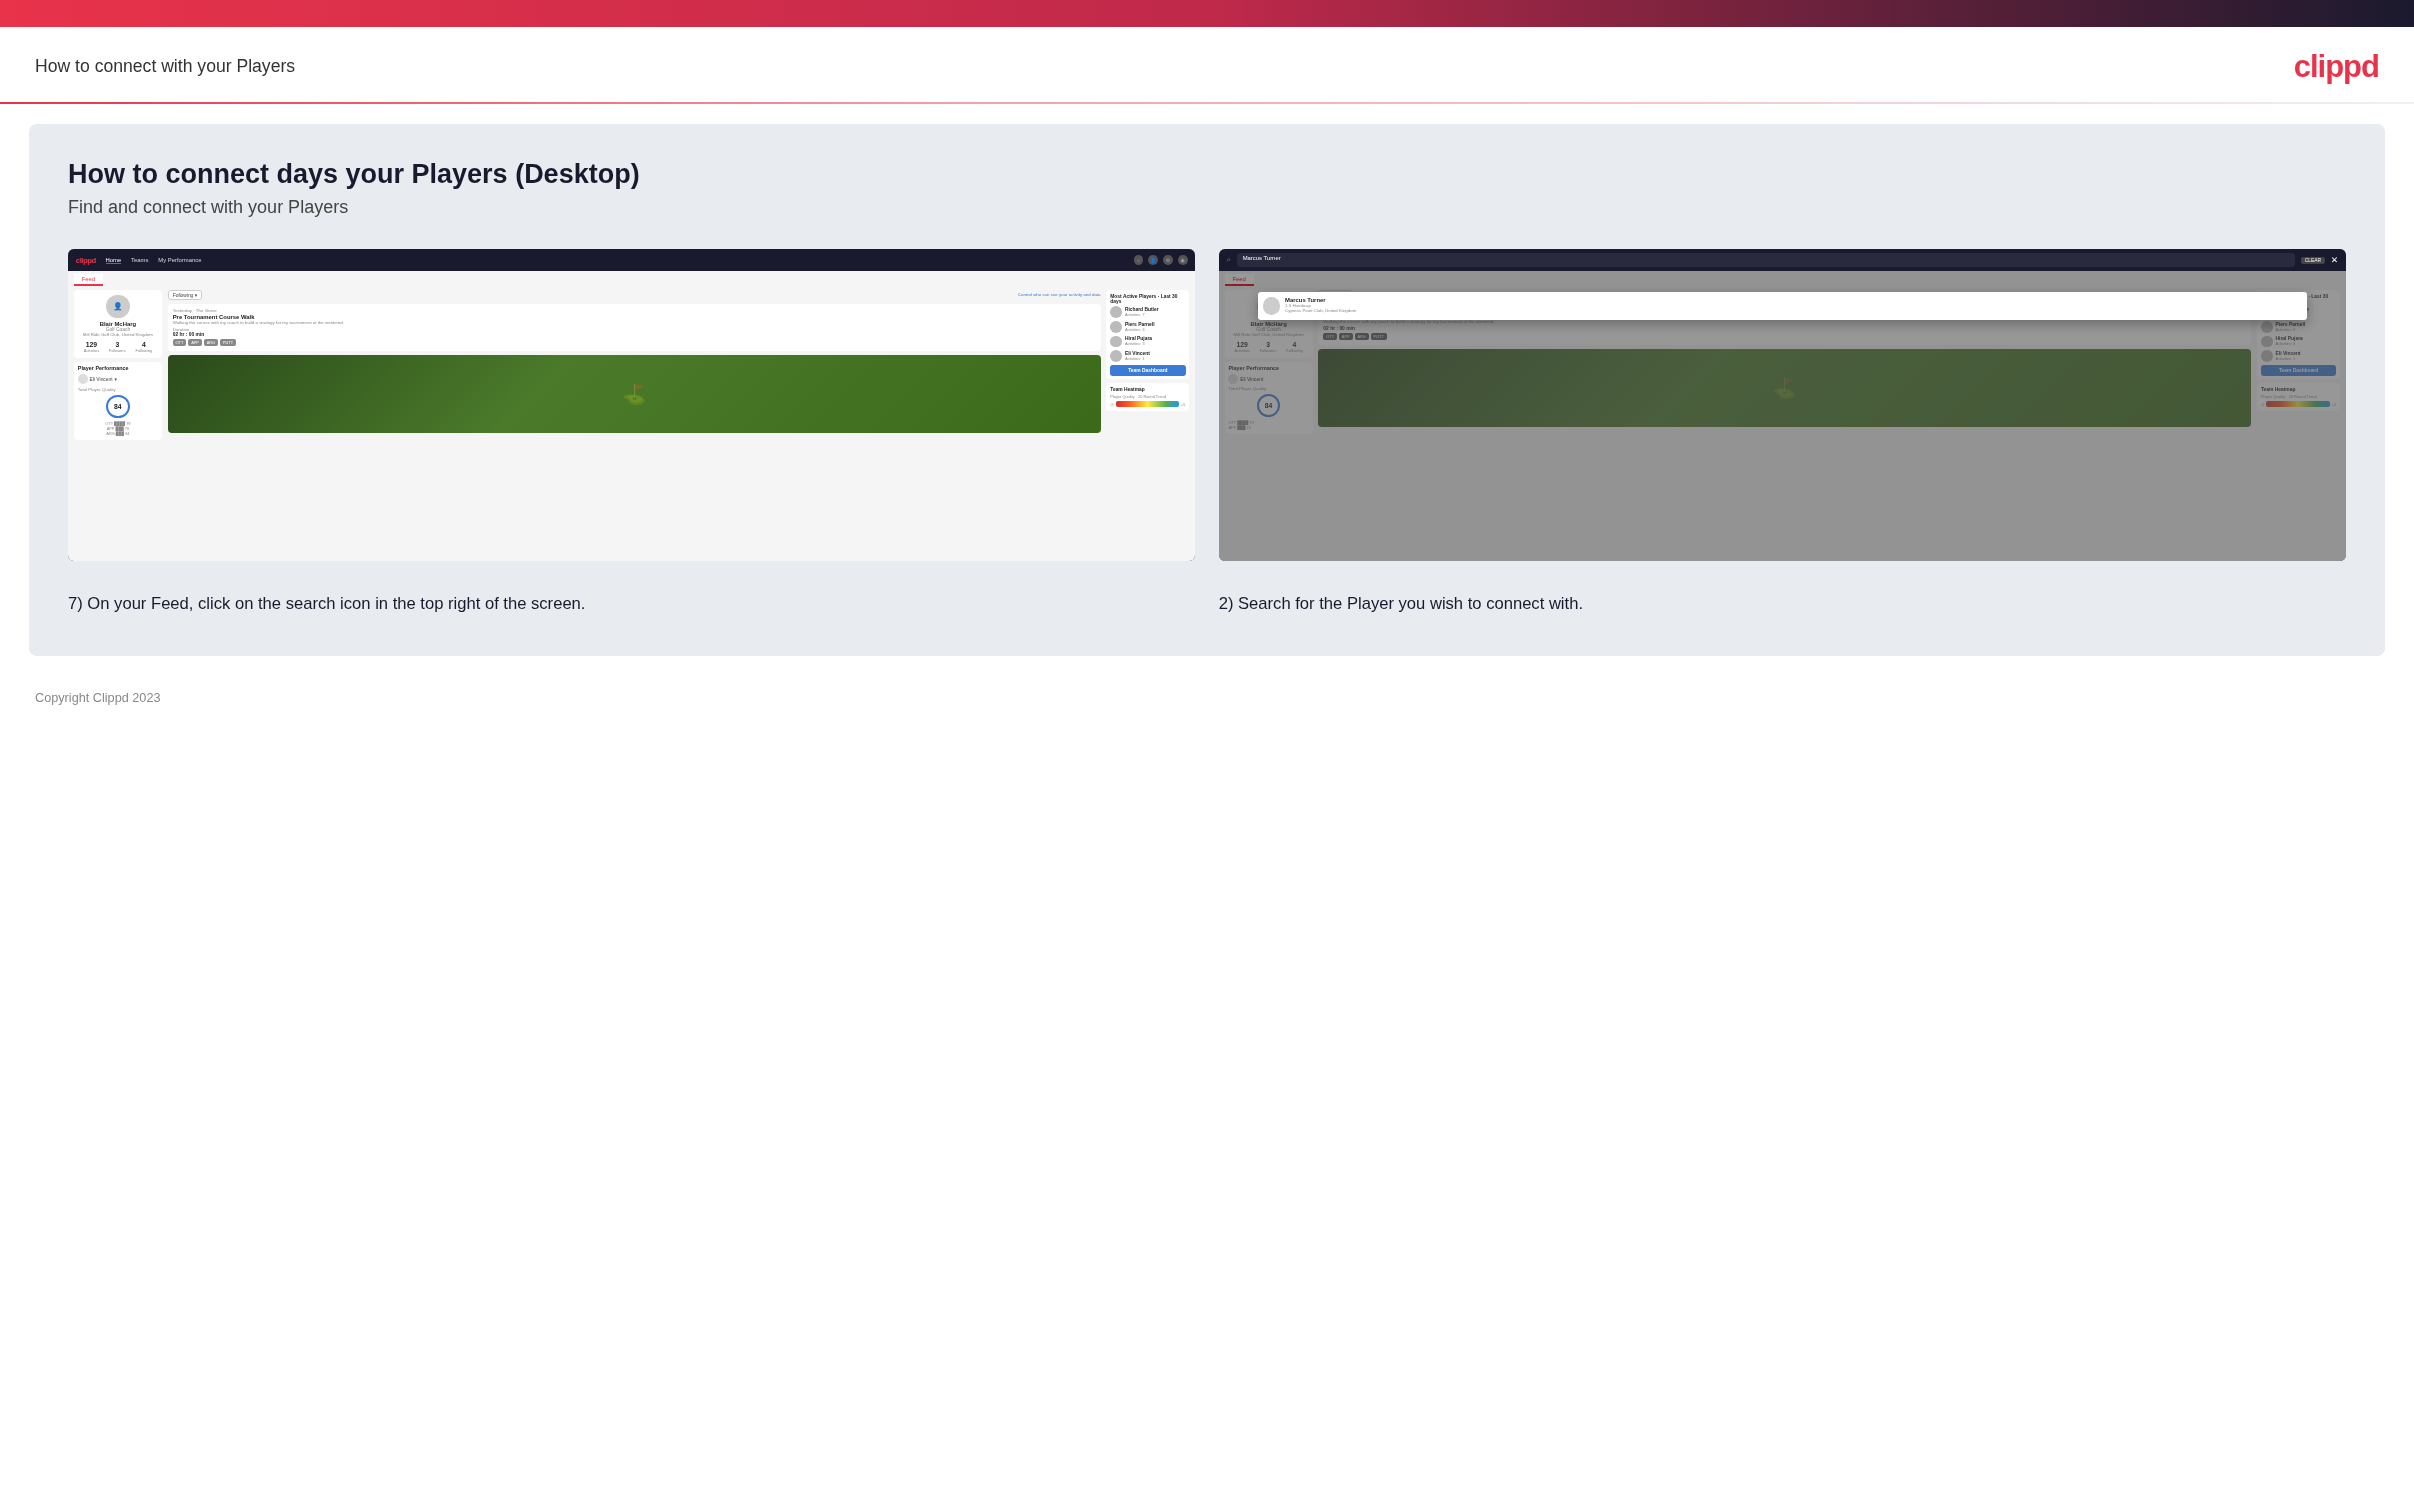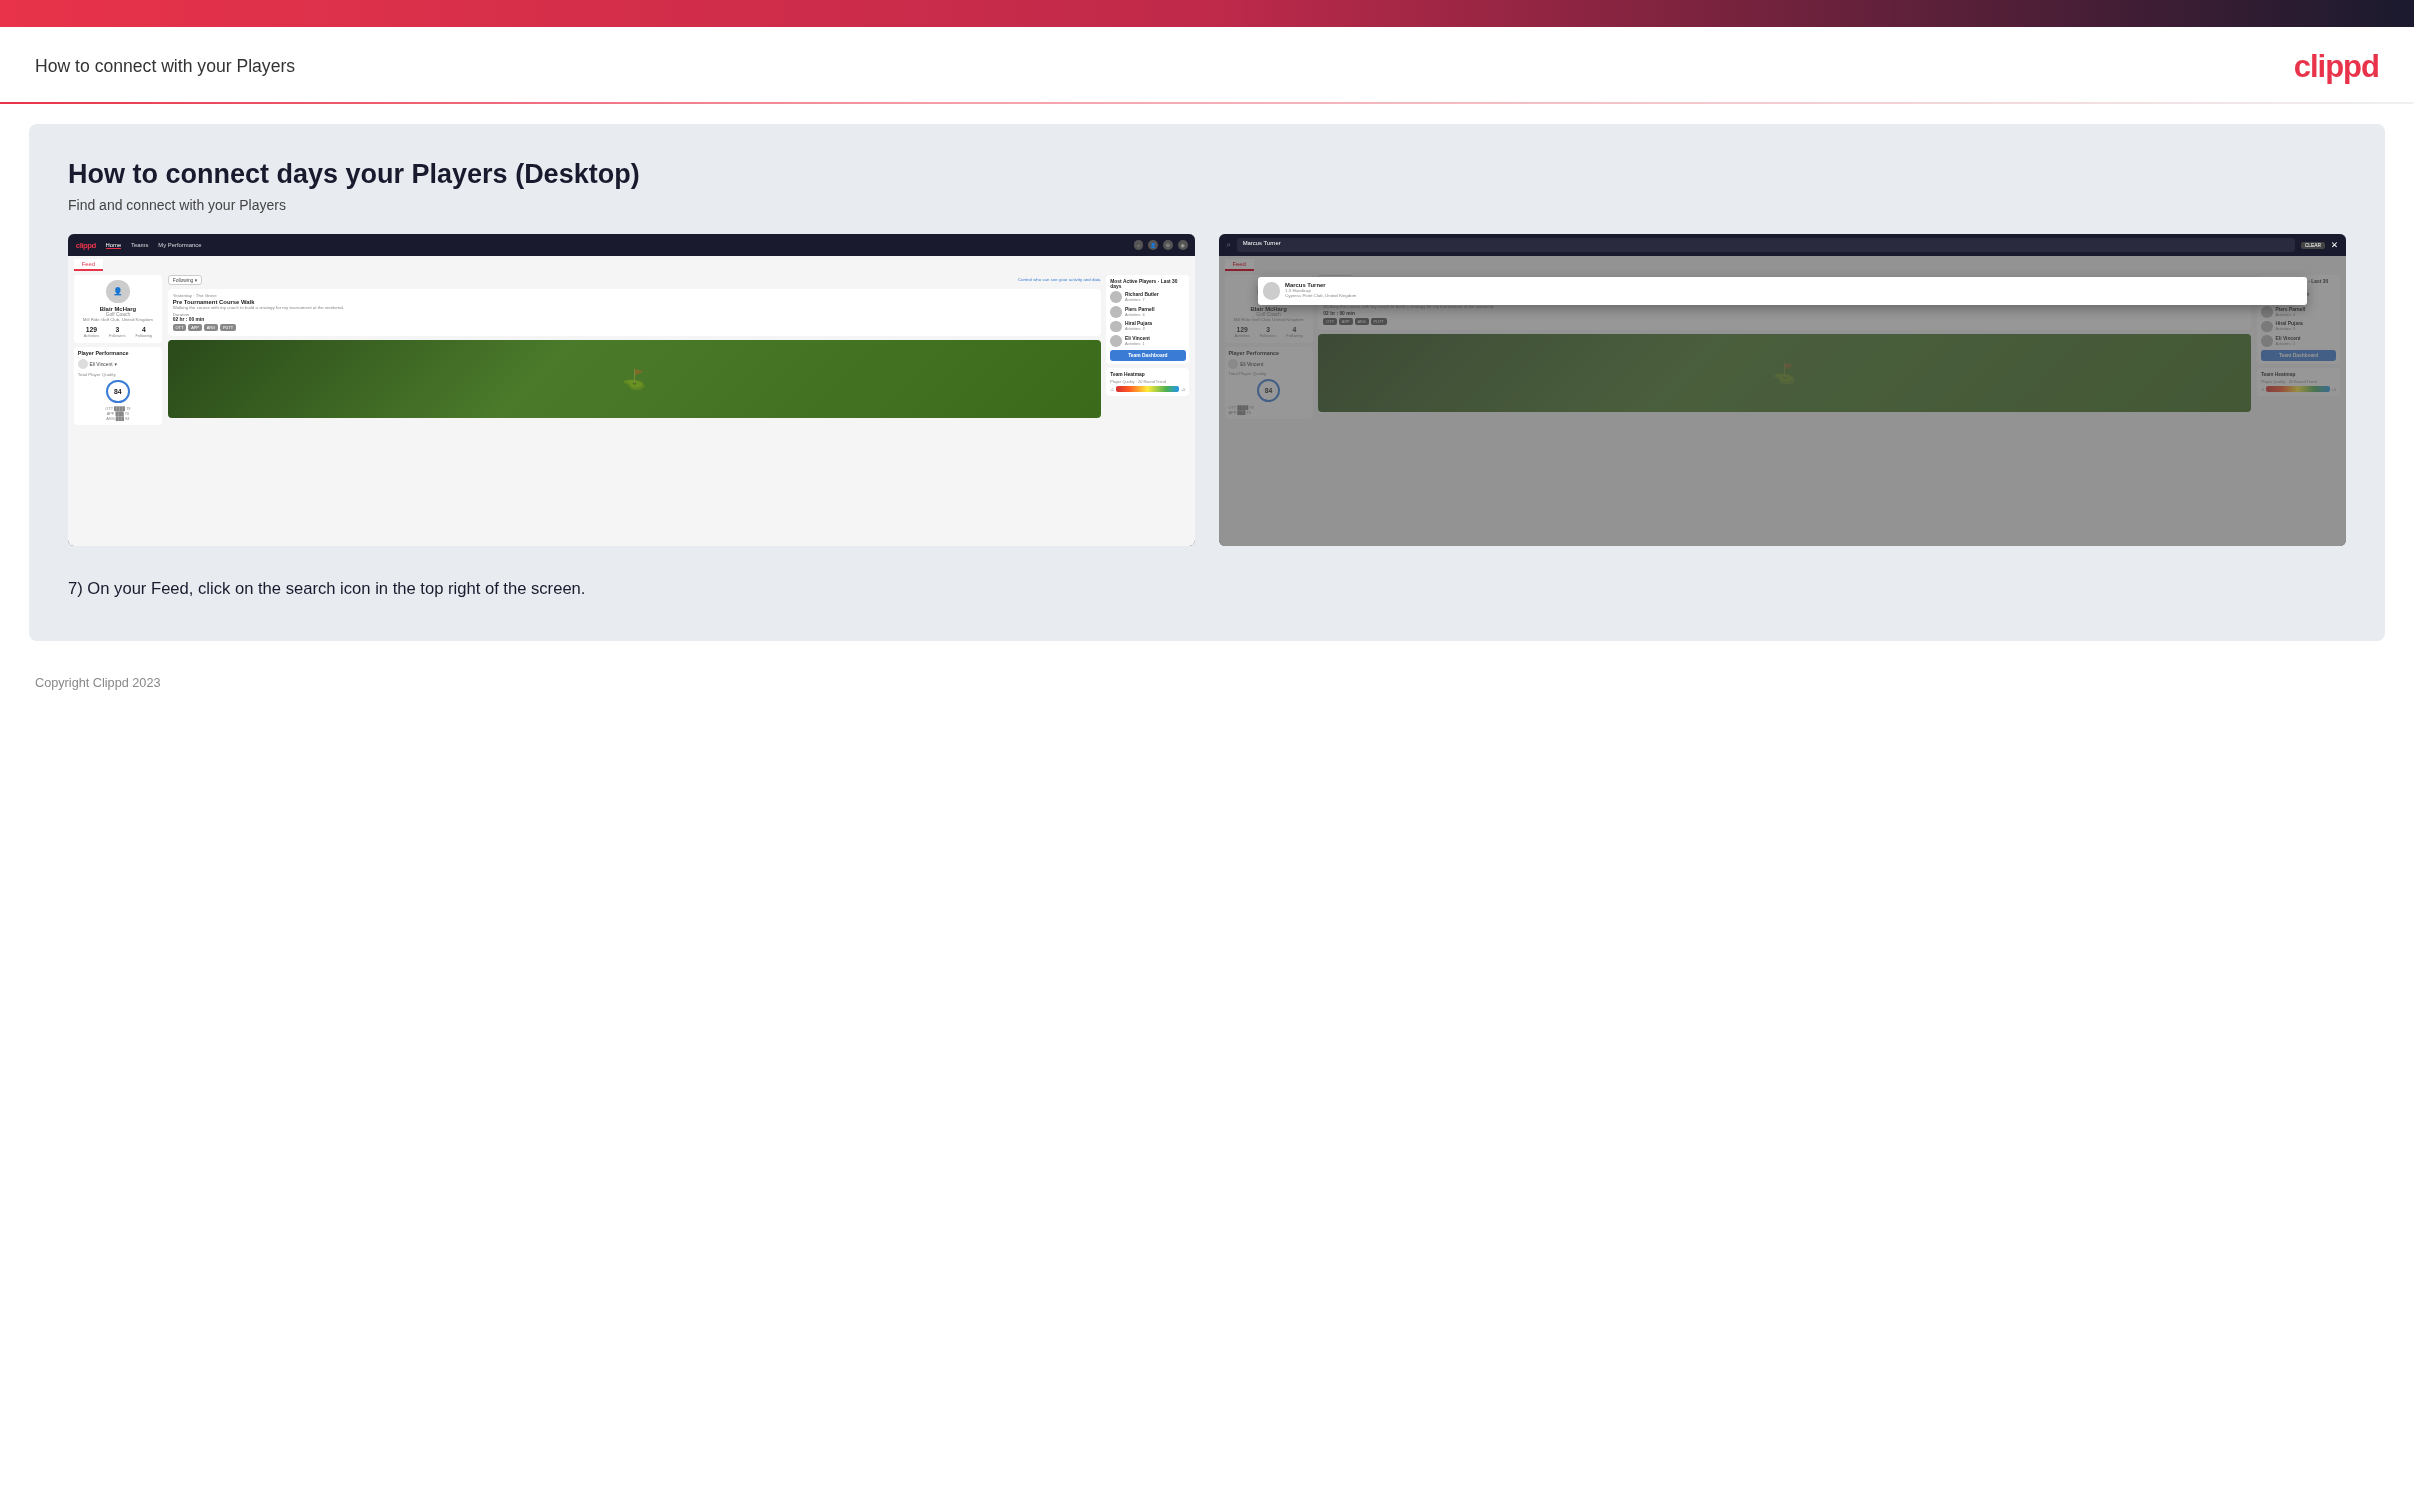--- a/index.html
+++ b/index.html
@@ -51,23 +51,23 @@
       padding: 35px 39px 39px 39px;
     }
 
     .main-heading {
       font-size: 27px;
       font-weight: 700;
       color: #1a1a2e;
       margin-bottom: 7.8px;
     }
     .main-subheading {
-      font-size: 14px;
+      font-size: 18px;
       color: #444;
-      margin-bottom: 21px;
+      margin-bottom: 31px;
     }
 
     
     .screenshots-grid {
       display: grid;
       grid-template-columns: 1fr 1fr;
       gap: 23.4px;
       margin-bottom: 31px;
     }
 
@@ -758,20 +758,21 @@
             </div>
           </div>
         </div>
       </div>
     </div>
 
   </div>
 
   <div class="captions-grid">
     <div class="caption">7) On your Feed, click on the search icon in the top right of the screen.</div>
+    <div class="caption">2) Search for the Player you wish to connect with.</div>
   </div>
 
 </div>
 
 <div class="footer">
   <span>Copyright Clippd 2023</span>
 </div>
 
 
 </body></html>

